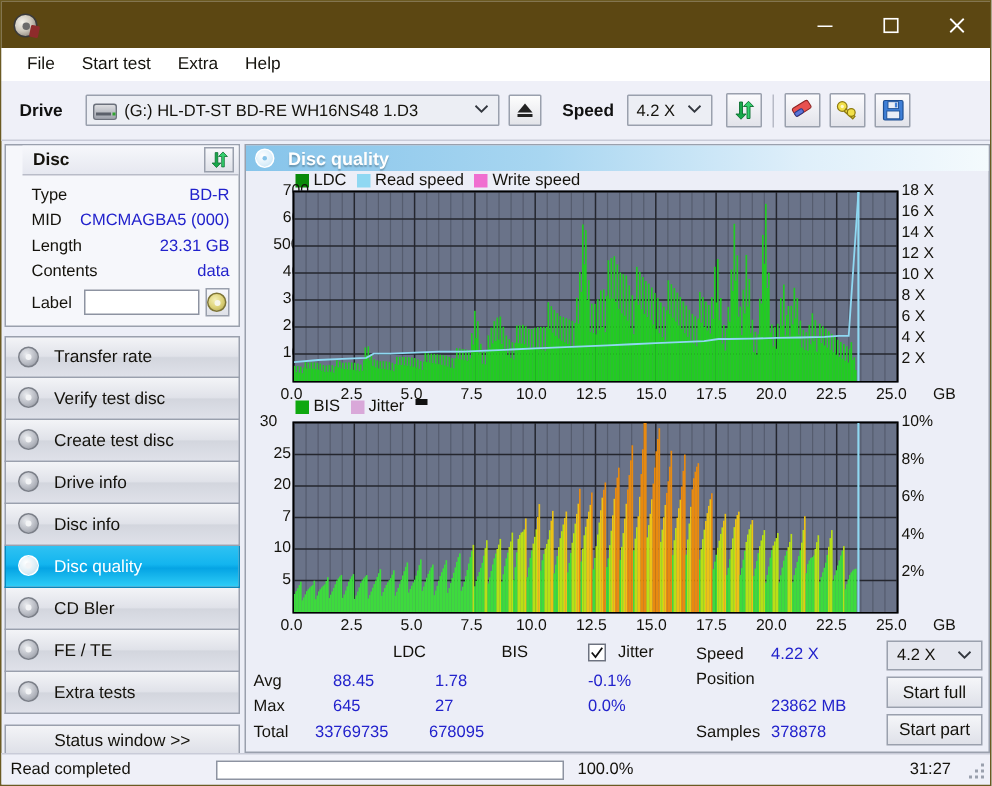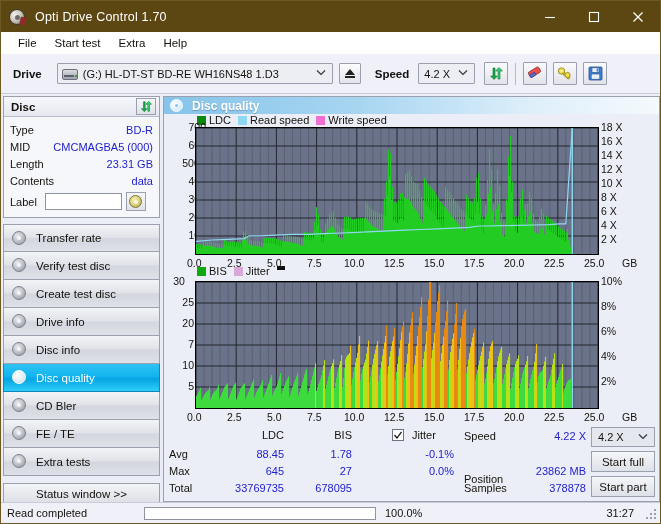--- a/index.html
+++ b/index.html
@@ -68,21 +68,21 @@
   }
   .speed-combo .txt{font-size:11px;margin-left:5px;color:#15130d;}
   .tool-ico{
     width:24px;height:23px;border:1px solid #9aa0ad;background:linear-gradient(#fbfbfd,#e2e3ea);
     display:flex;align-items:center;justify-content:center;box-sizing:border-box;border-radius:1px;
   }
   .sep{width:1px;height:22px;background:#b7bac6;margin:0 7px;}
 
   
   .sidebar{position:absolute;left:2px;top:95px;width:157px;height:406px;}
-  .panel{border:1px solid #9aa0ad;background:#f6f7fb;box-sizing:border-box;}
+  .panel{border:1px solid #9aa0ad;background:#f6f7fb;box-sizing:border-box;padding-left:11px;}
   .disc-panel{width:157px;}
   .disc-head{
     height:20px;background:linear-gradient(#f6f7fb,#e6e8f0);border-bottom:1px solid #b9bcc8;
     display:flex;align-items:center;box-sizing:border-box;
   }
   .disc-head .t{font-weight:bold;font-size:11.5px;margin-left:7px;color:#14120c;}
   .refresh-sm{
     margin-left:auto;margin-right:3px;width:20px;height:17px;border:1px solid #9aa0ad;
     background:linear-gradient(#f7f8fb,#dfe1e8);display:flex;align-items:center;justify-content:center;box-sizing:border-box;
   }
@@ -149,21 +149,21 @@
   .legend{display:flex;align-items:center;font-size:11px;color:#14120c;}
   .legend .sw{width:9px;height:9px;margin-right:3px;display:inline-block;}
   .legend .it{display:flex;align-items:center;margin-right:7px;}
   .plot{background:#6a7389;border:1px solid #000;box-sizing:border-box;position:relative;overflow:hidden;}
   .axis-l,.axis-r{position:absolute;font-size:10.5px;color:#14120c;}
   .axis-x{position:absolute;font-size:10.5px;color:#14120c;}
 
   
   .stats{position:absolute;left:0;top:330px;width:495px;height:74px;}
   .st-txt{position:absolute;font-size:11px;color:#14120c;white-space:nowrap;}
-  .st-val{position:absolute;font-size:11px;color:#2222cc;white-space:nowrap;text-align:right;}
+  .st-val{position:absolute;font-size:11px;color:#2222cc;white-space:nowrap;}
   .st-hdr{position:absolute;font-size:11px;color:#14120c;white-space:nowrap;text-align:right;}
   .chk{position:absolute;width:12px;height:12px;border:1px solid #6d7280;background:#fff;box-sizing:border-box;}
   .chk svg{position:absolute;left:0;top:0;}
   .btn{
     border:1px solid #9aa0ad;background:linear-gradient(#f5f6f9,#dfe1e9);
     display:flex;align-items:center;justify-content:center;box-sizing:border-box;font-size:11.5px;color:#14120c;
   }
   .combo2{
     border:1px solid #9aa0ad;background:#e5e7ef;display:flex;align-items:center;box-sizing:border-box;
   }
@@ -184,21 +184,20 @@
 <body>
 
 <div id="app">
 
   <div class="titlebar">
     <span class="title-icon">
       <span class="disc"></span>
         <span class="tab"></span>
         <span class="hub"></span>
     </span>
-    <span class="title-text">Opti Drive Control 1.70</span>
     <div class="win-btns">
       <div class="win-btn">
         <svg width="12" height="12" viewBox="0 0 12 12">
             <line x1="1" y1="6.5" x2="11" y2="6.5" stroke="#fff" stroke-width="1.1"></line>
           </svg>
       </div>
       <div class="win-btn">
         <svg width="12" height="12" viewBox="0 0 12 12">
             <rect x="1.5" y="1.5" width="9" height="9" fill="none" stroke="#fff" stroke-width="1.1"></rect>
           </svg>
@@ -1405,21 +1404,21 @@
       <div class="st-val" style="left:58px;top:38px;width:62px;">645</div>
       <div class="st-val" style="left:126px;top:38px;width:62px;">27</div>
       <div class="st-val" style="left:228px;top:38px;width:62px;">0.0%</div>
 
       <div class="st-txt" style="left:5px;top:55px;">Total</div>
       <div class="st-val" style="left:46px;top:55px;width:74px;">33769735</div>
       <div class="st-val" style="left:122px;top:55px;width:66px;">678095</div>
 
       <div class="st-txt" style="left:300px;top:3px;">Speed</div>
       <div class="st-val" style="left:350px;top:3px;width:72px;">4.22 X</div>
-      <div class="st-txt" style="left:300px;top:46px;">Position</div>
+      <div class="st-txt" style="left:300px;top:20px;">Position</div>
       <div class="st-val" style="left:350px;top:38px;width:72px;">23862 MB</div>
       <div class="st-txt" style="left:300px;top:55px;">Samples</div>
       <div class="st-val" style="left:350px;top:55px;width:72px;">378878</div>
 
       <div class="combo2" style="position:absolute;left:427px;top:0px;width:64px;height:20px;">
         <span class="txt">4.2 X</span>
         <span class="combo-arrow">
           <svg width="10" height="7" viewBox="0 0 10 7">
               <polyline points="1,1.5 5,5.5 9,1.5" fill="none" stroke="#33373f" stroke-width="1.2"></polyline>
             </svg>

